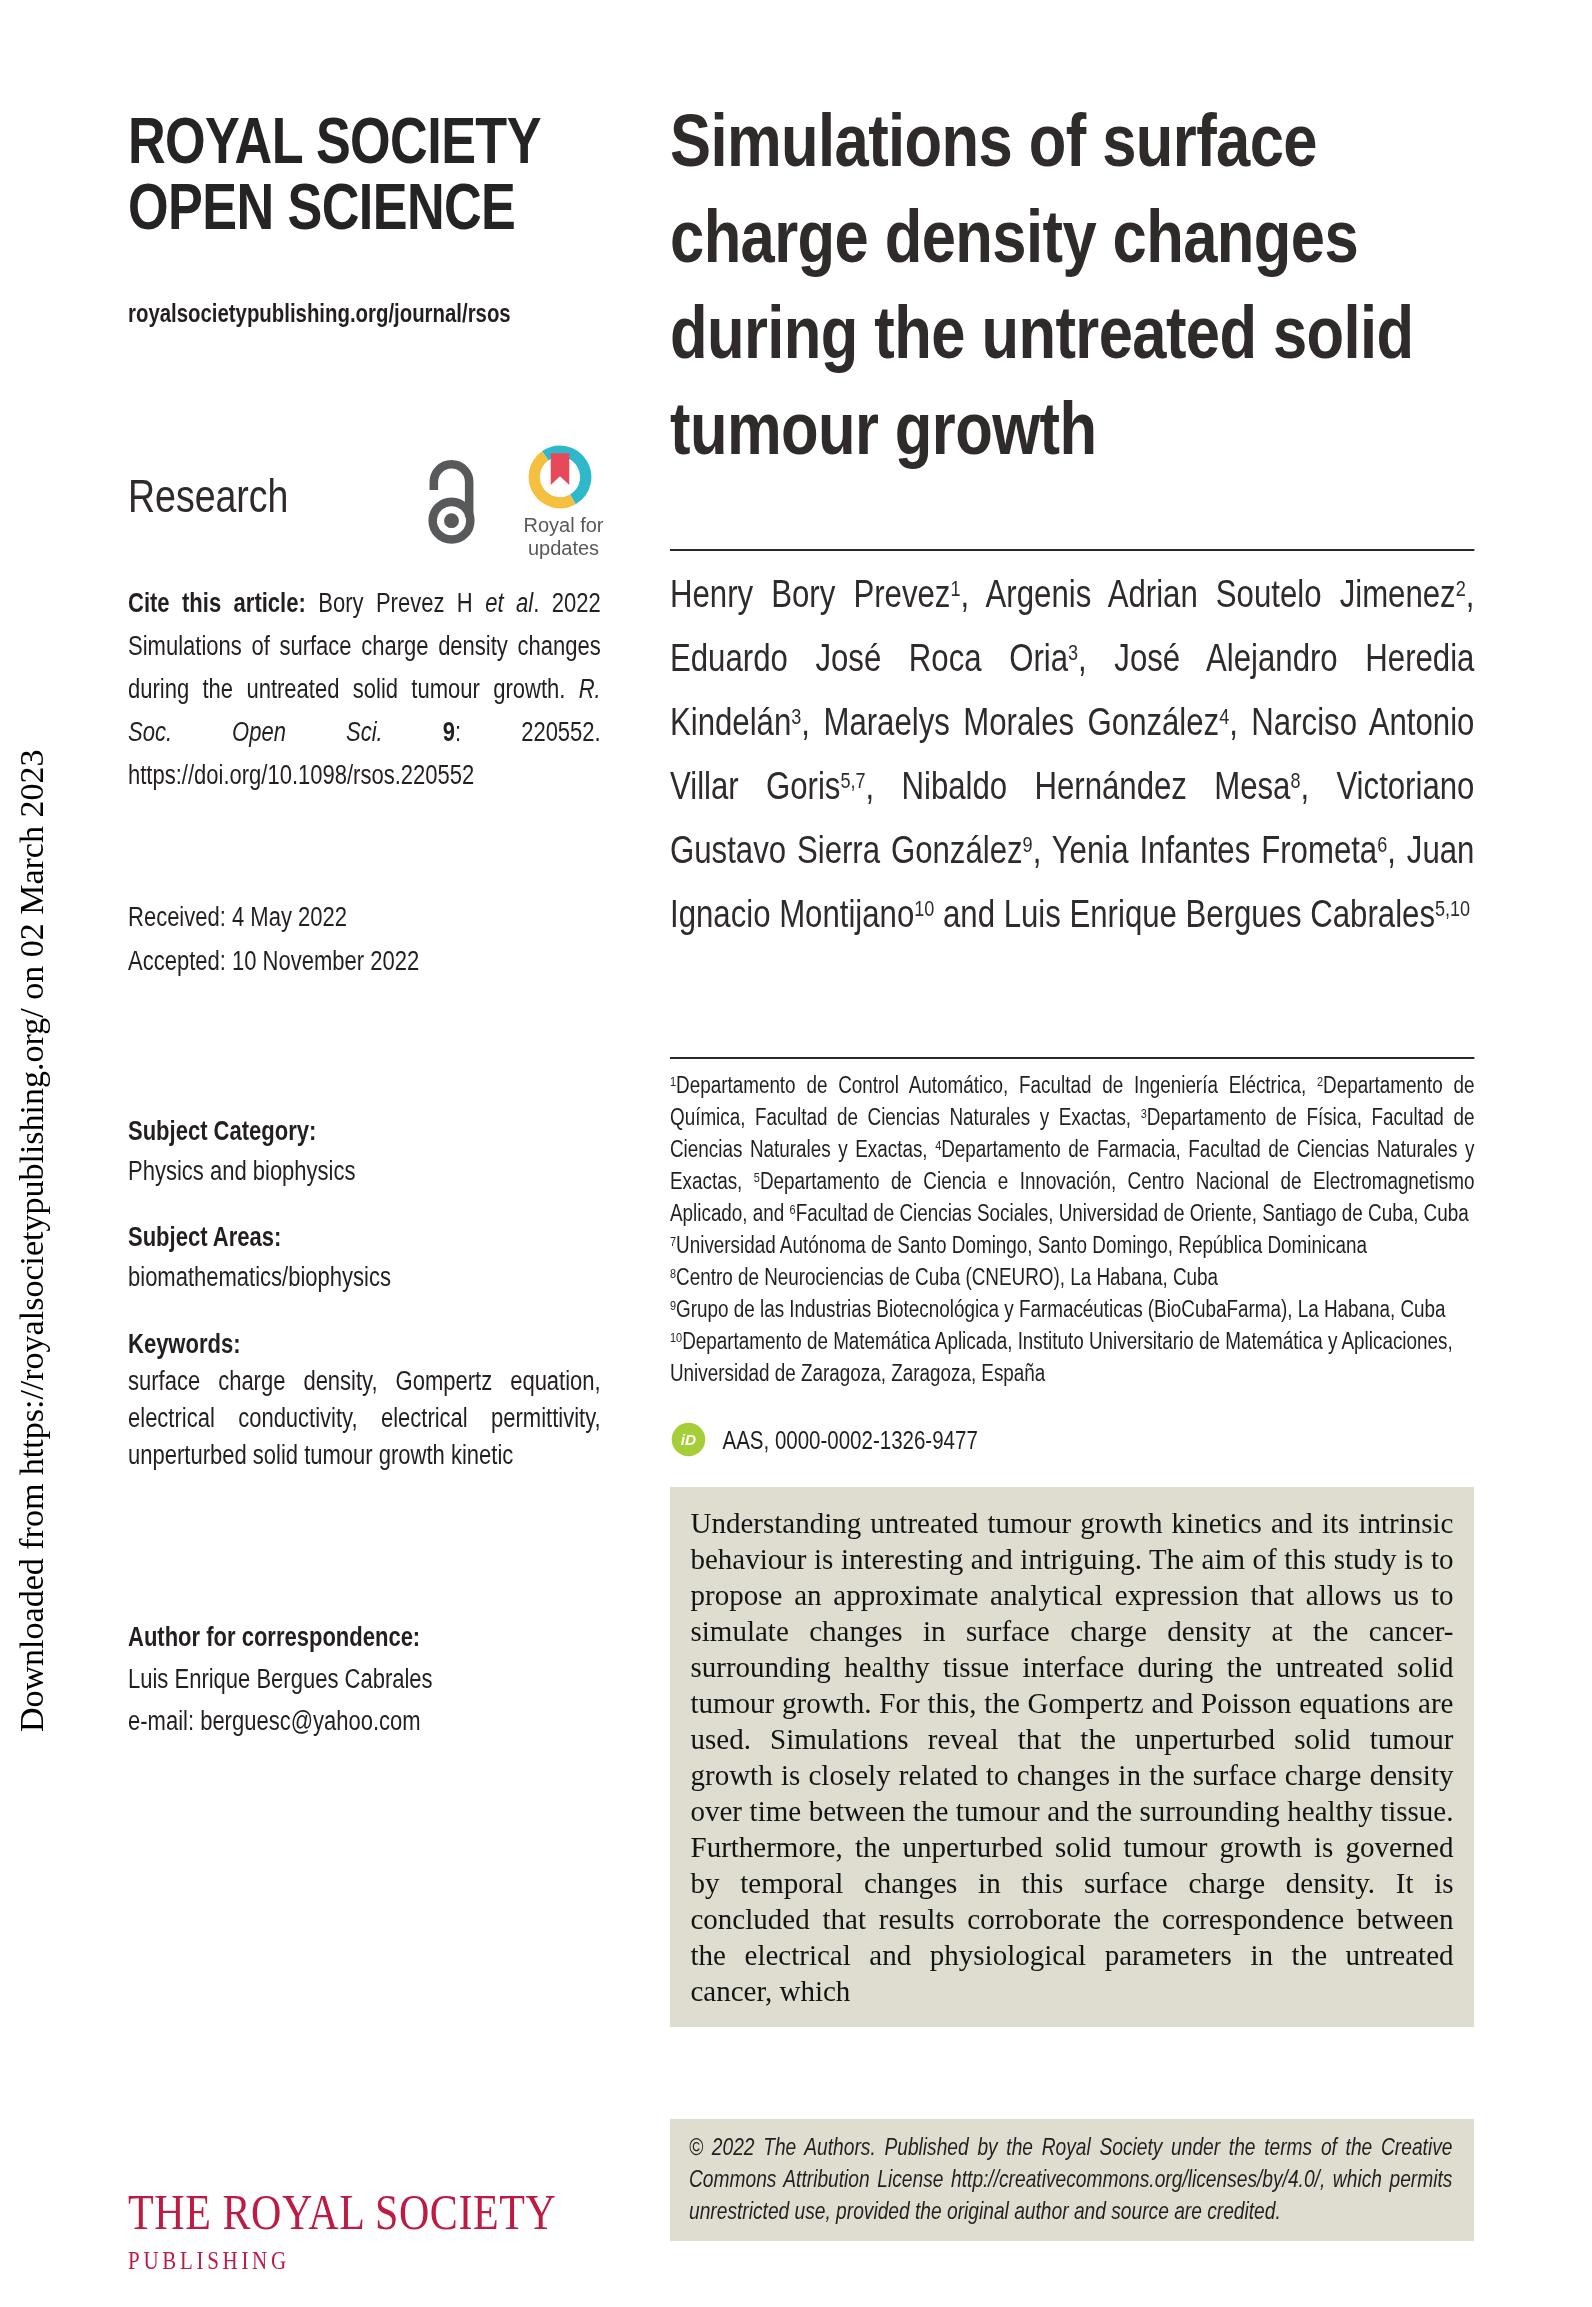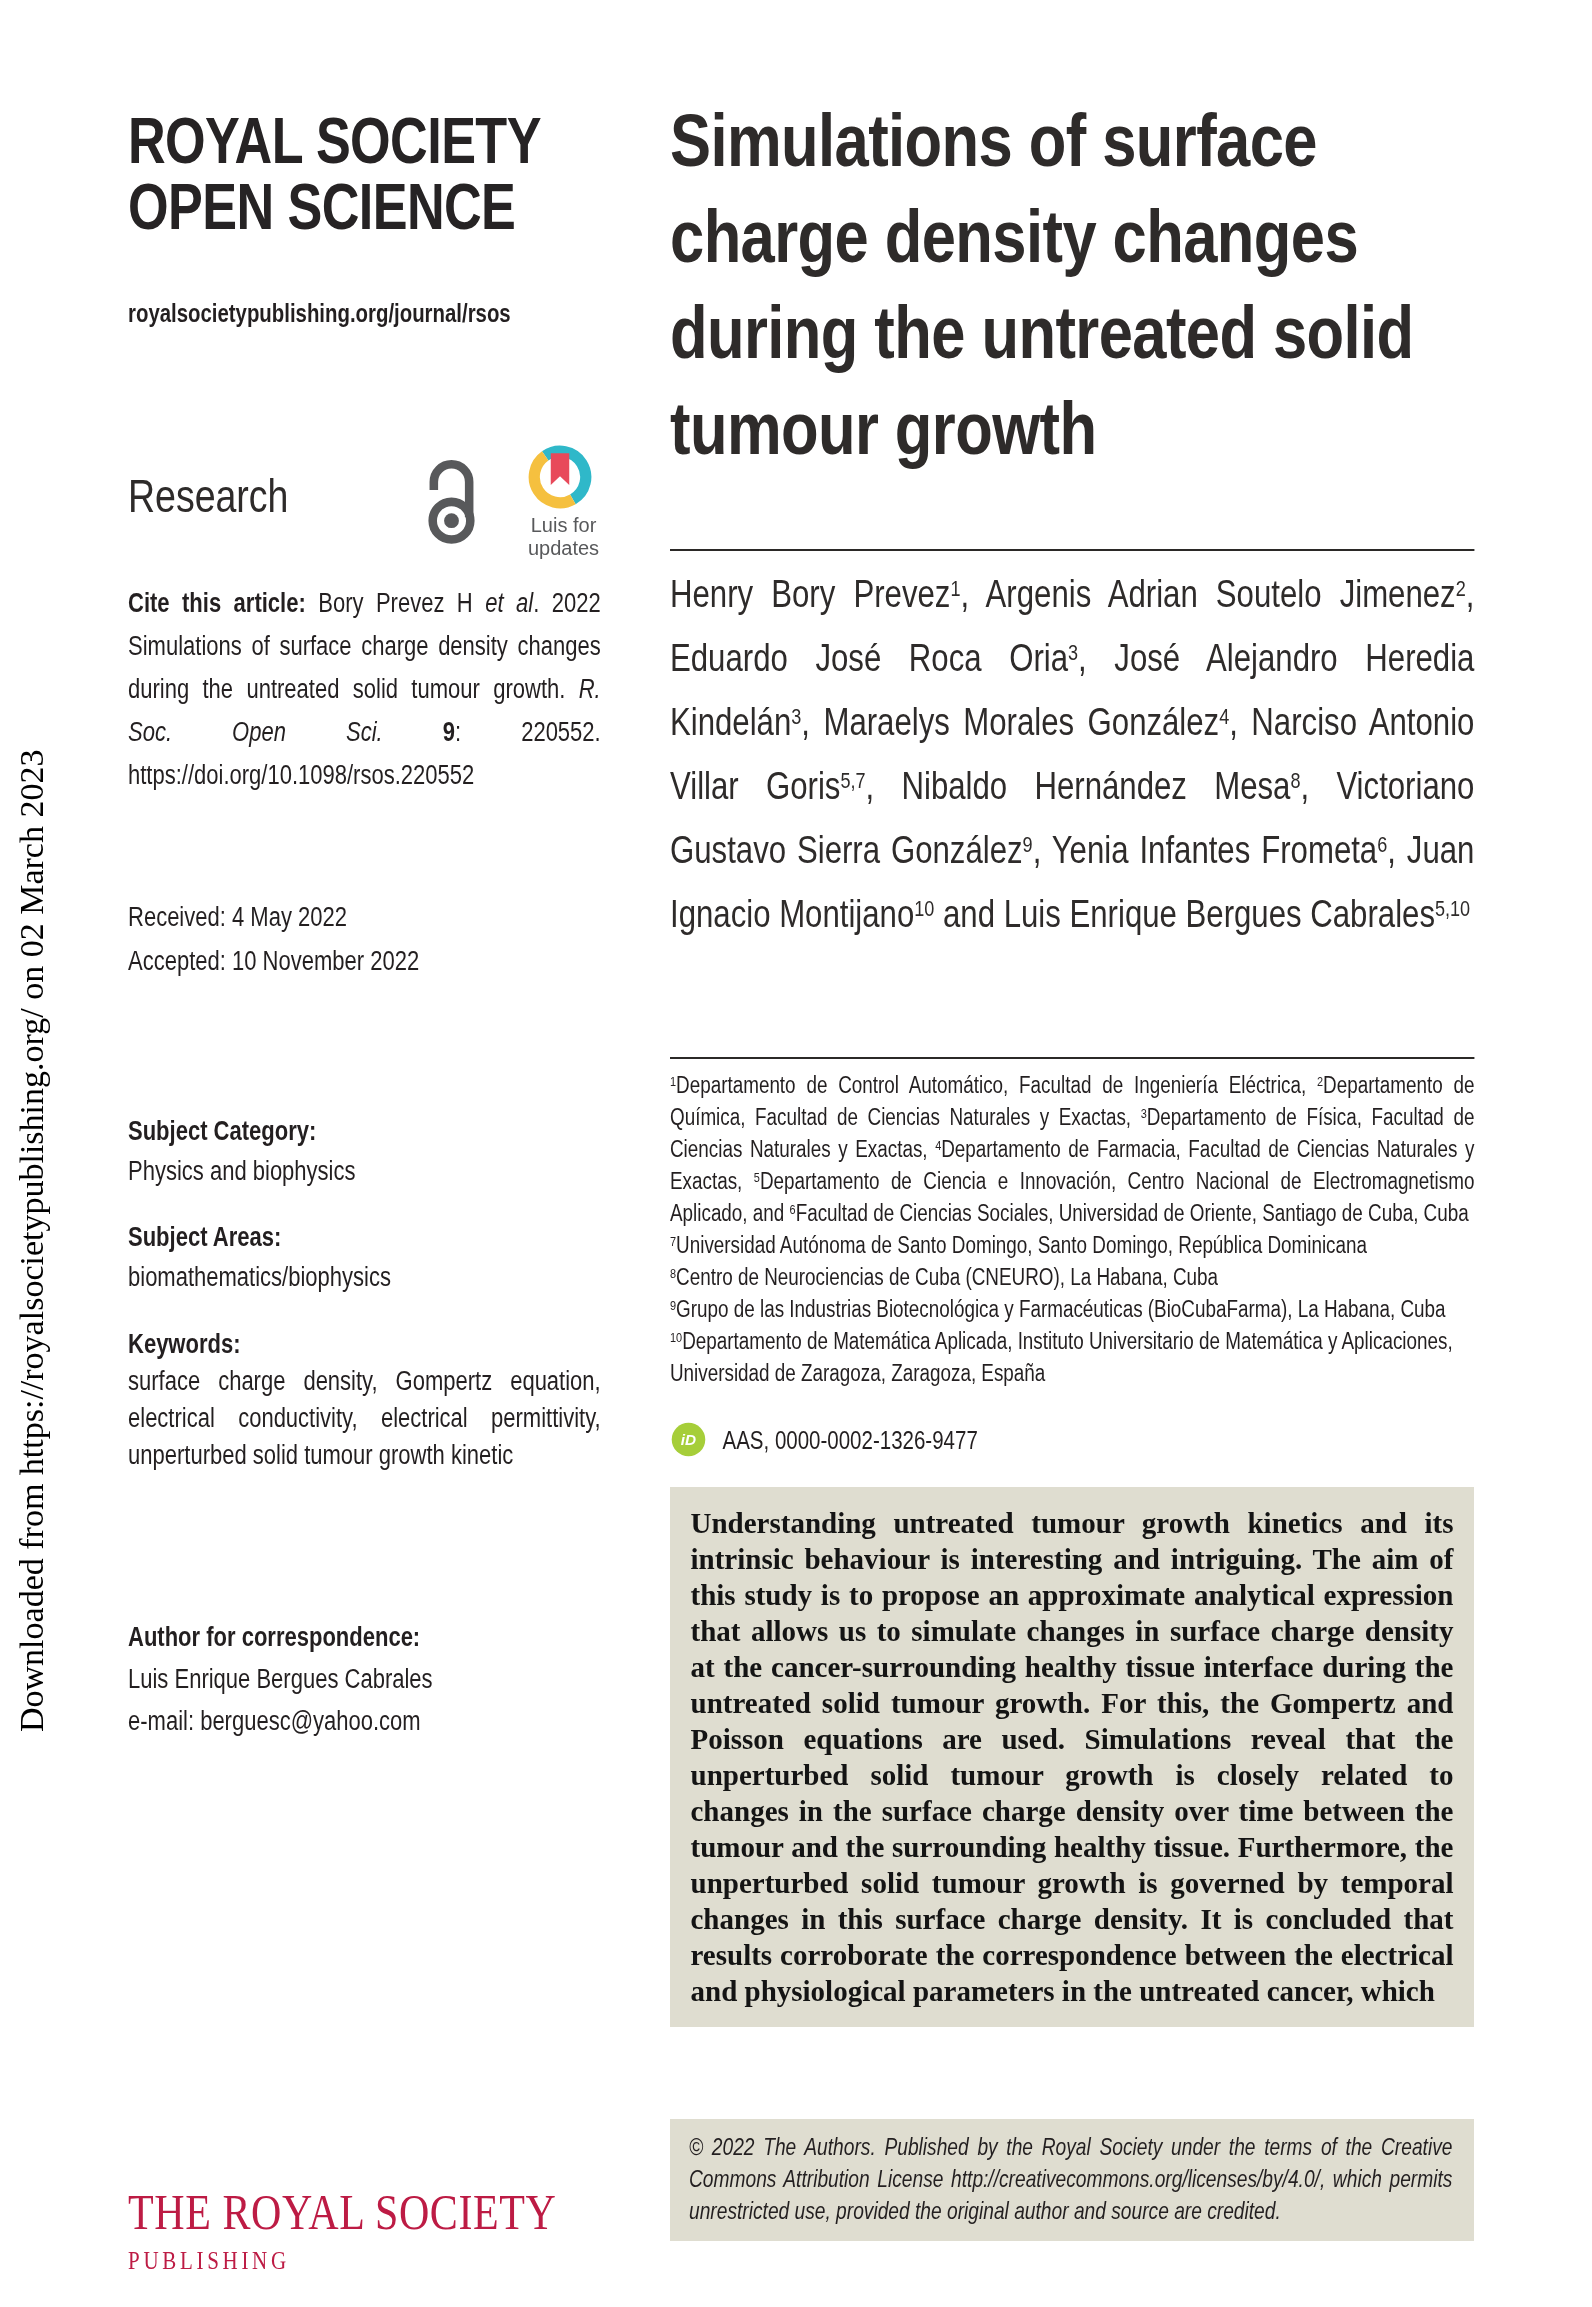--- a/index.html
+++ b/index.html
@@ -75,21 +75,21 @@
   .sup { font-size:0.58em; position:relative; top:-0.52em; }
   .affils { top:1071px; font-size:23px; line-height:29px; }
   .affils .para { text-align:justify; }
   .orcid-text { top:1426px; left:64px; width:879px; font-size:25px; }
 
   .orcid-icon { left:671px; top:1422px; width:35px; height:35px; cursor:pointer; }
 
   
   .abstract-box {
     left:670px; top:1487px; width:804px; height:540px;
-    background:var(--beige); overflow:hidden; padding:17.6px 20.5px 0 20.5px;font-weight:bold;
+    background:var(--beige); overflow:hidden; padding:17.6px 20.5px 0 20.5px;
   }
   .abstract-box p {
     font-family:"Liberation Serif", serif; font-size:29px; line-height:36px;
     text-align:justify; color:#141414;
   }
 
   
   .footer-box {
     left:670px; top:2119px; width:804px; height:122px;
     background:var(--beige); overflow:hidden;font-style:italic;
@@ -145,21 +145,21 @@
     <path d="M81 112 V50 a31 31 0 0 0 -62 0 v14" fill="none" stroke="var(--icon-gray)" stroke-width="15"></path>
     <circle cx="50" cy="118" r="33" fill="none" stroke="var(--icon-gray)" stroke-width="15"></circle>
     <circle cx="50" cy="118" r="13" fill="var(--icon-gray)"></circle>
   </svg>
 
   <svg class="abs check-badge" viewBox="0 0 100 100">
     <path d="M69.5 83.8 A39 39 0 1 0 27.6 18.1" fill="none" stroke="var(--badge-teal)" stroke-width="17"></path>
     <path d="M69.5 83.8 A39 39 0 0 1 27.6 18.1" fill="none" stroke="var(--badge-yellow)" stroke-width="17"></path>
     <path d="M36 14 h28 v48 l-14 -13 -14 13 z" fill="var(--badge-red)"></path>
   </svg>
-  <div class="abs check-text" style="white-space:pre-line;">Luis for
+  <div class="abs check-text" style="white-space:pre-line;">Royal for
 updates</div>
 
   <div class="rightcol">
     <h1 class="title">Simulations of surface
 charge density changes
 during the untreated solid
 tumour growth</h1>
     <div class="rule rule1"></div>
     <p class="authors"><span>Henry Bory Prevez</span><span class="sup">1</span>, <span>Argenis Adrian Soutelo Jimenez</span><span class="sup">2</span>, <span>Eduardo José Roca Oria</span><span class="sup">3</span>, <span>José Alejandro Heredia Kindelán</span><span class="sup">3</span>, <span>Maraelys Morales González</span><span class="sup">4</span>, <span>Narciso Antonio Villar Goris</span><span class="sup">5,7</span>, <span>Nibaldo Hernández Mesa</span><span class="sup">8</span>, <span>Victoriano Gustavo Sierra González</span><span class="sup">9</span>, <span>Yenia Infantes Frometa</span><span class="sup">6</span>, <span>Juan Ignacio Montijano</span><span class="sup">10</span> and <span>Luis Enrique Bergues Cabrales</span><span class="sup">5,10</span></p>
     <div class="rule rule2"></div>

